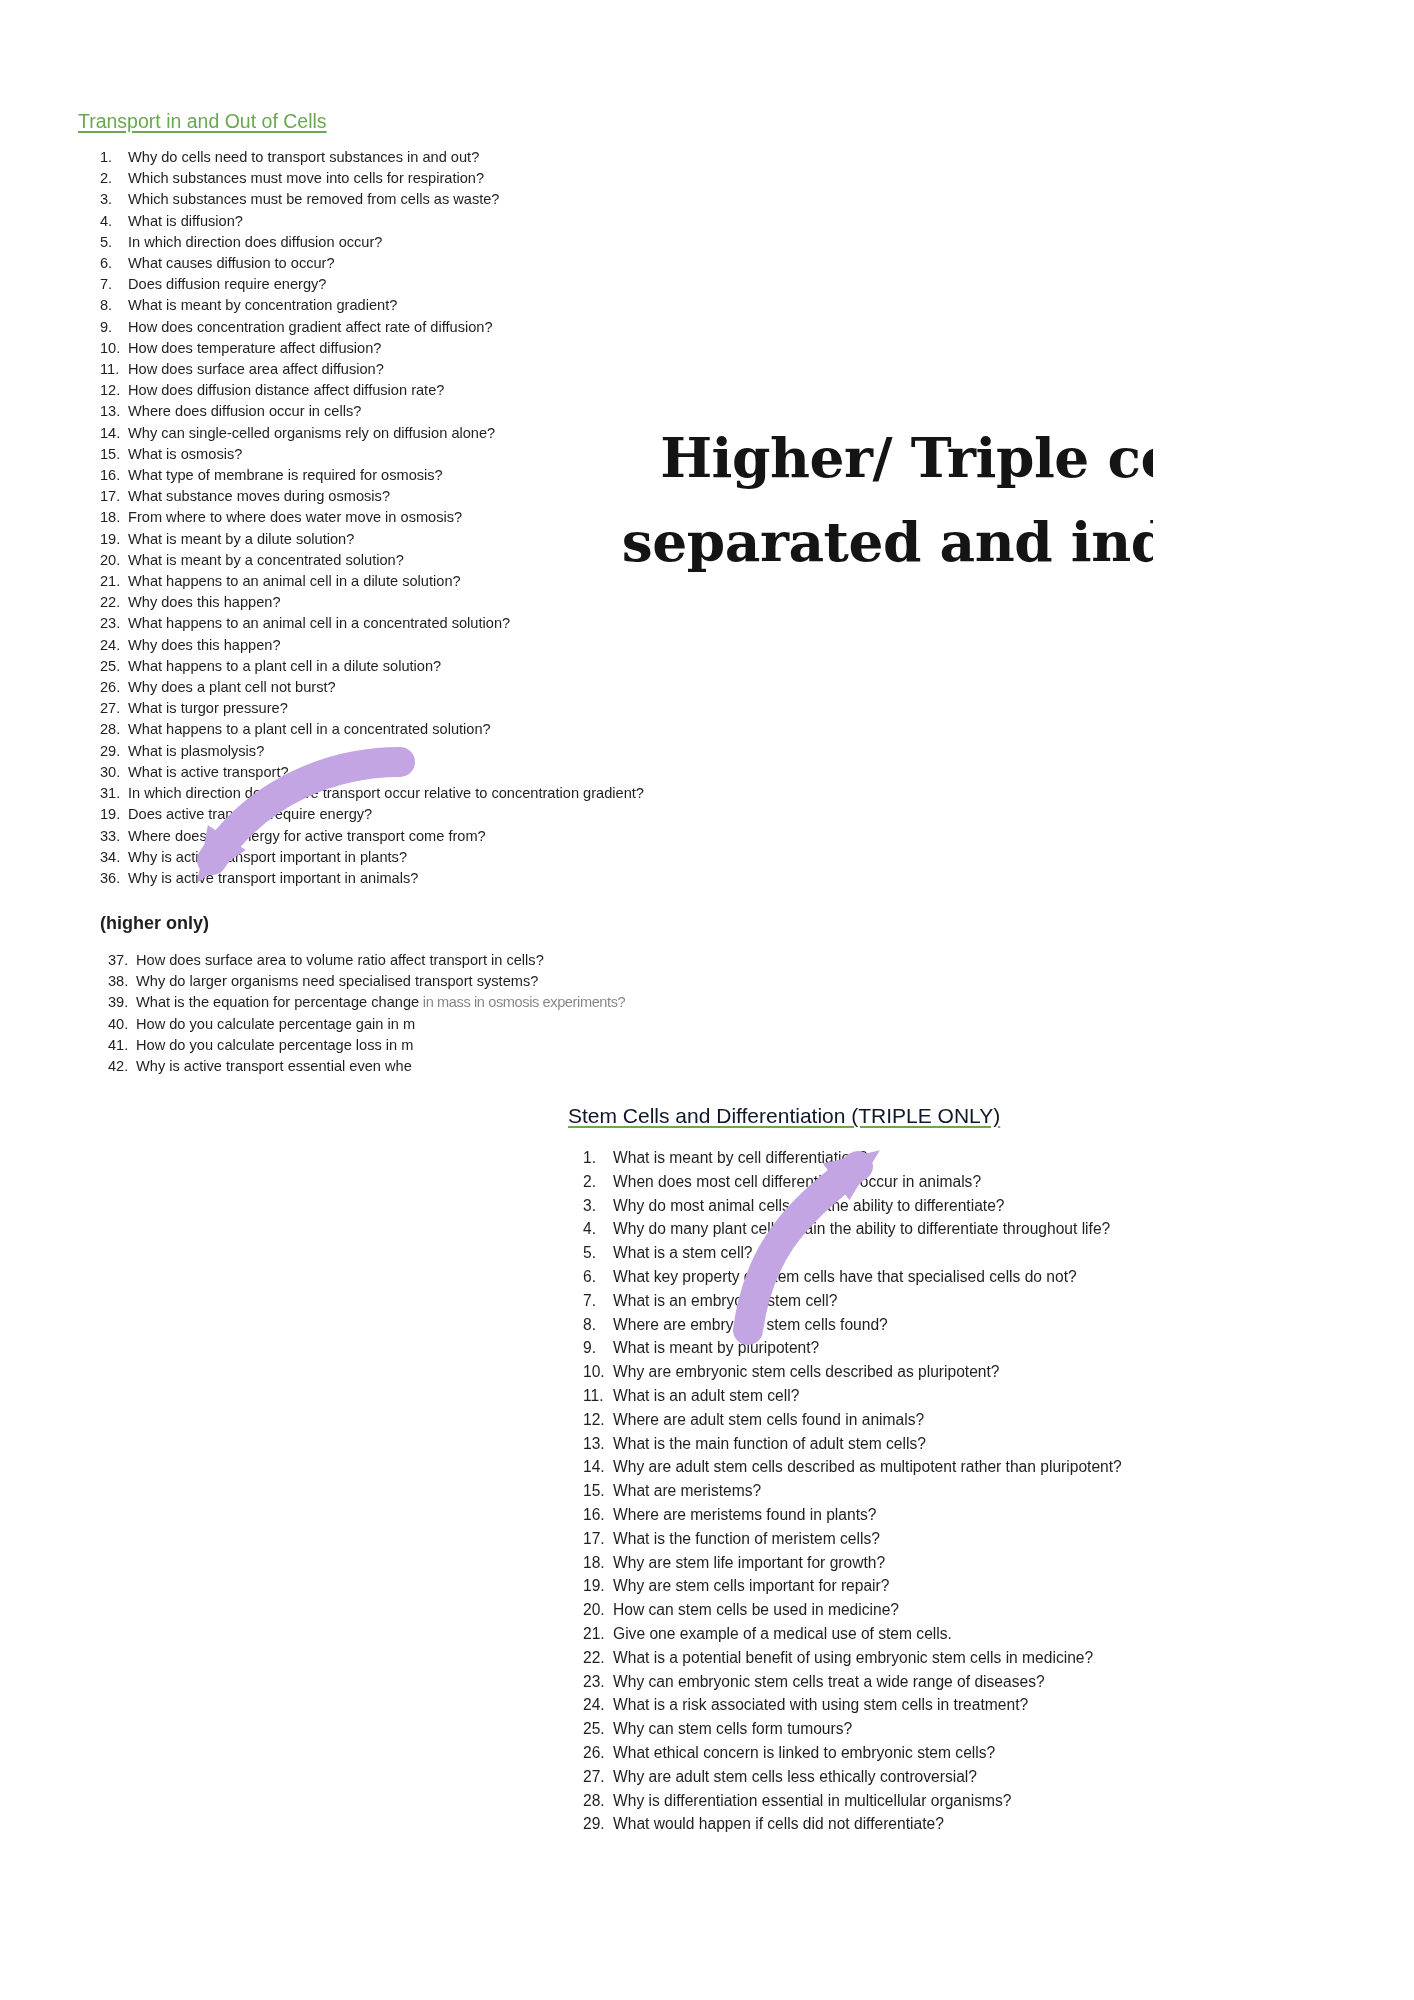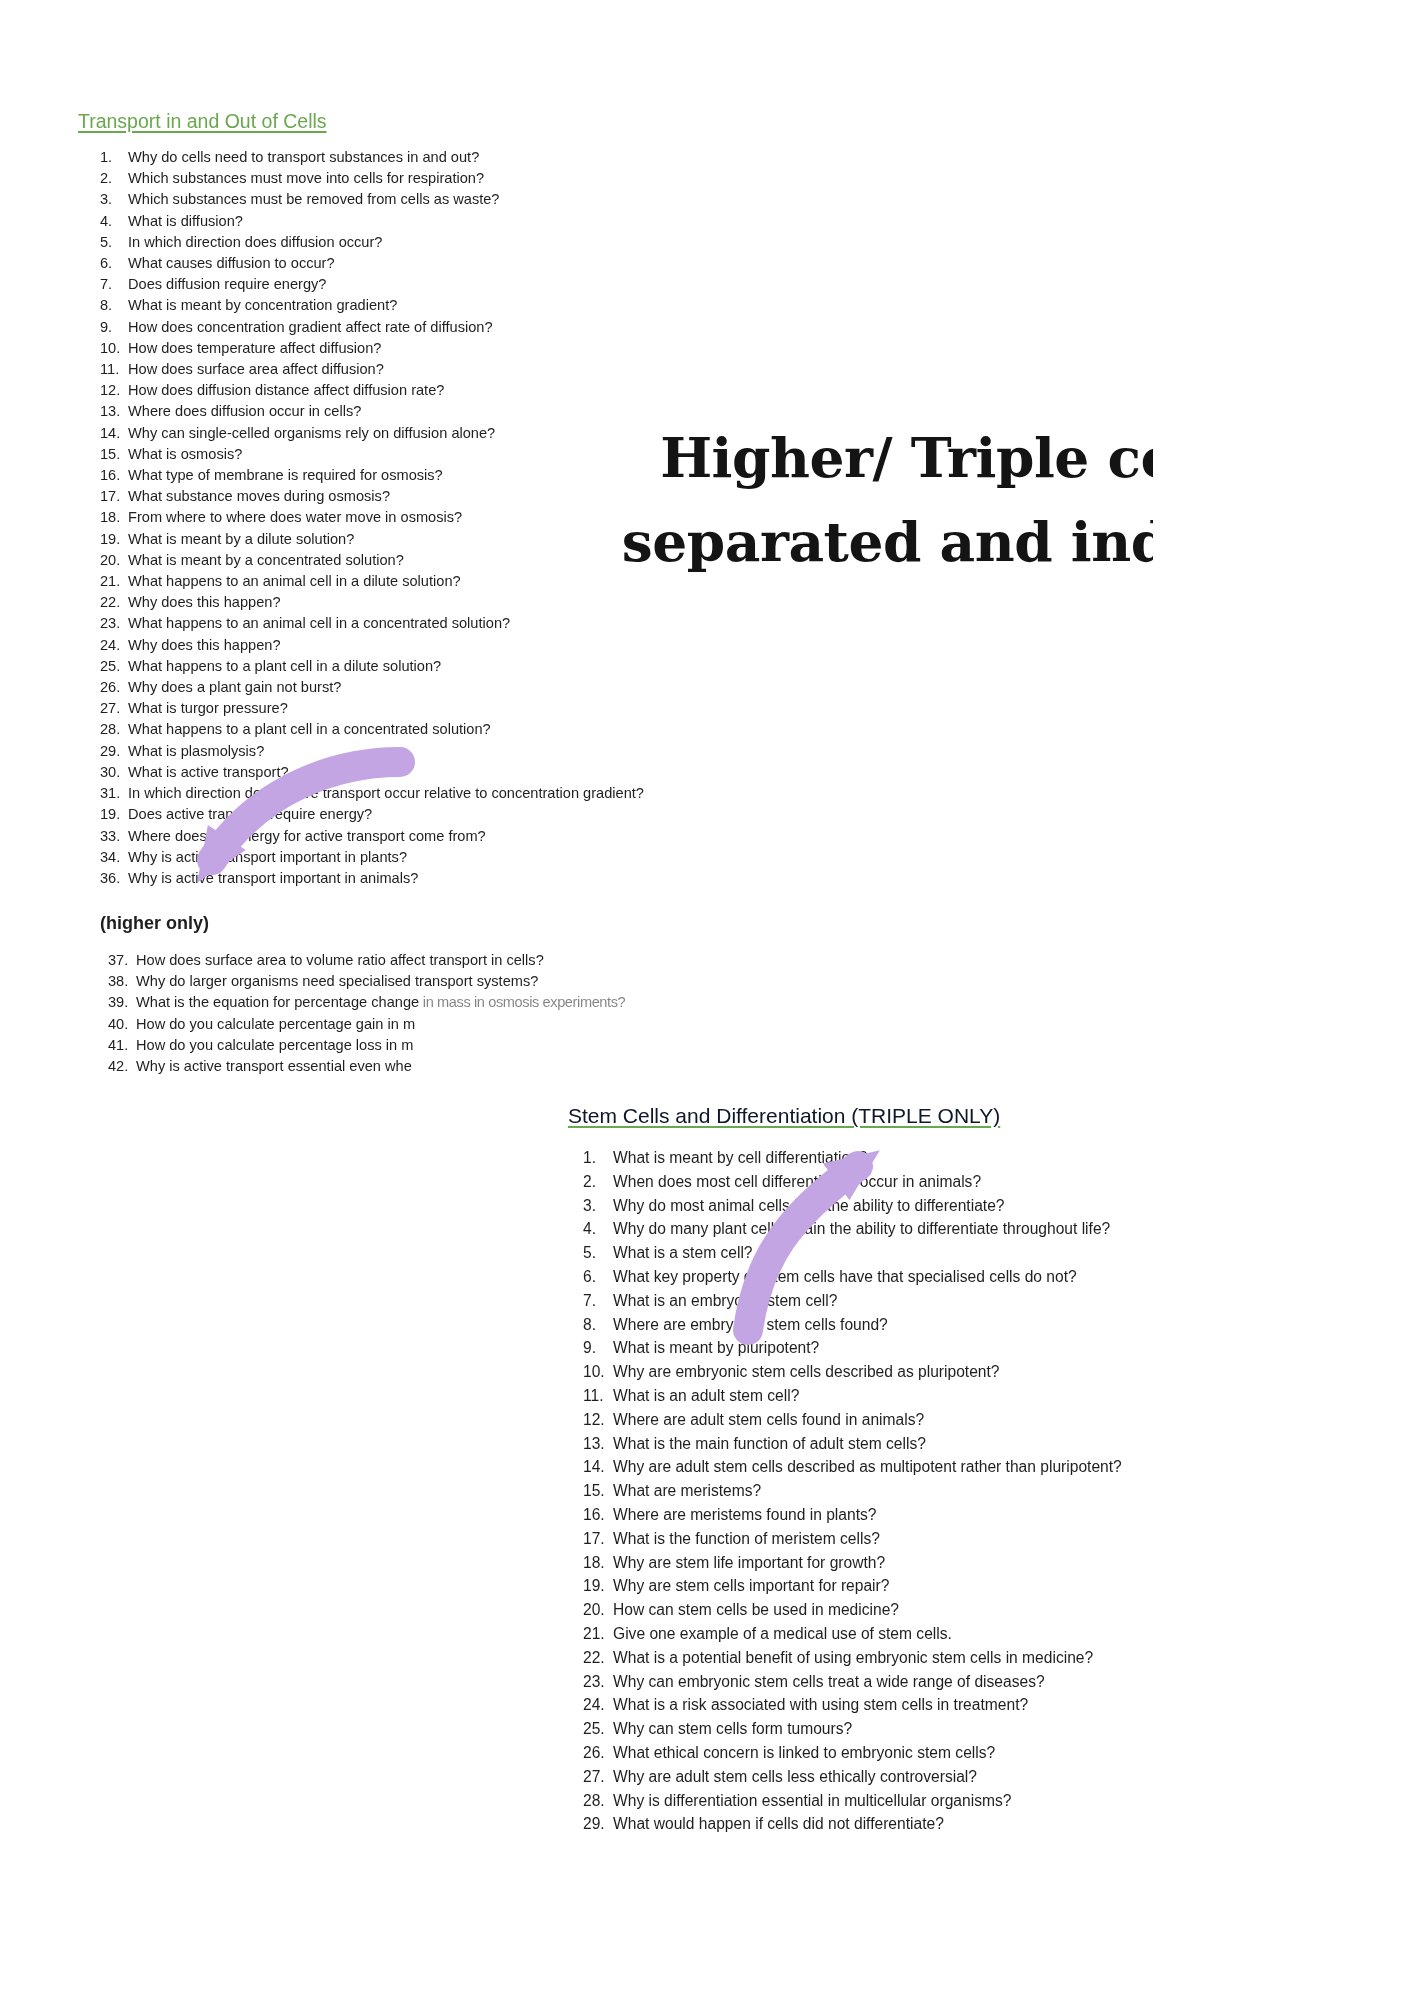--- a/index.html
+++ b/index.html
@@ -140,21 +140,21 @@
       <div class="row">
         <span class="num">24.</span>
         <span class="txt">Why does this happen?</span>
       </div>
       <div class="row">
         <span class="num">25.</span>
         <span class="txt">What happens to a plant cell in a dilute solution?</span>
       </div>
       <div class="row">
         <span class="num">26.</span>
-        <span class="txt">Why does a plant gain not burst?</span>
+        <span class="txt">Why does a plant cell not burst?</span>
       </div>
       <div class="row">
         <span class="num">27.</span>
         <span class="txt">What is turgor pressure?</span>
       </div>
       <div class="row">
         <span class="num">28.</span>
         <span class="txt">What happens to a plant cell in a concentrated solution?</span>
       </div>
       <div class="row">

